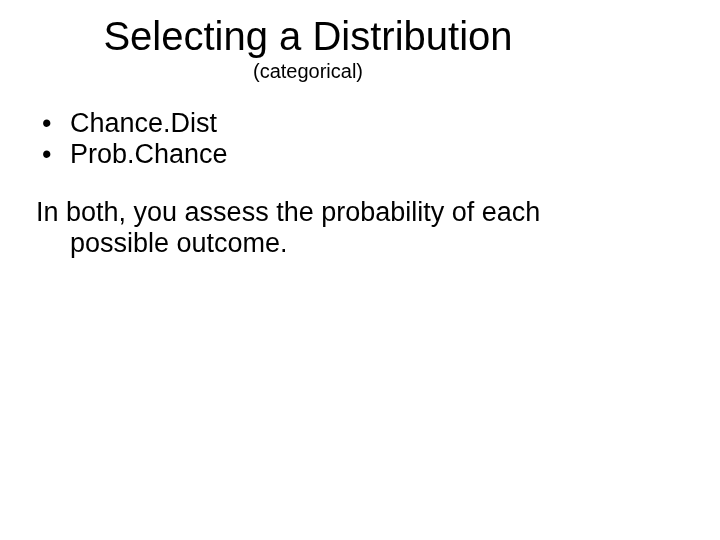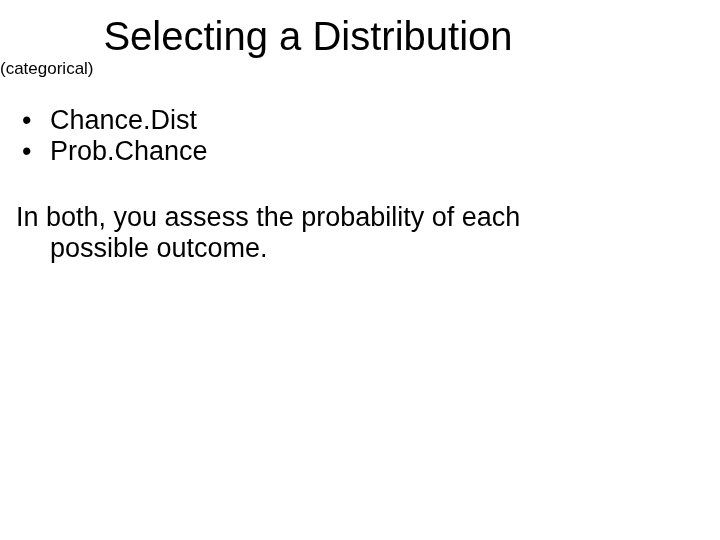--- a/index.html
+++ b/index.html
@@ -19,28 +19,28 @@
   }
   .title {
     text-align: center;
     font-size: 40px;
     margin: 0;
     padding-top: 14px;
     line-height: 1.1;
     font-weight: normal;
   }
   .subtitle {
-    text-align: left;
-    font-size: 17px;
+    text-align: center;
+    font-size: 20px;
     margin: 0;
     padding-top: 2px;
     line-height: 1.1;
   }
   .body {
-    padding: 0 16px;
+    padding: 0 36px;
     font-size: 27px;
     line-height: 1.15;
   }
   ul.bullets {
     list-style: none;
     margin: 26px 0 0 0;
     padding: 0;
   }
   ul.bullets li {
     position: relative;
@@ -49,21 +49,21 @@
   }
   ul.bullets li::before {
     content: "•";
     position: absolute;
     left: 6px;
     top: 0;
     font-size: 27px;
     line-height: 1.15;
   }
   .para {
-    margin: 35px 0 0 0;
+    margin: 27px 0 0 0;
     padding-left: 0;
     text-indent: 0;
   }
   .para .cont {
     display: block;
     padding-left: 34px;
     text-indent: -34px;
   }
 </style>
 </head>

